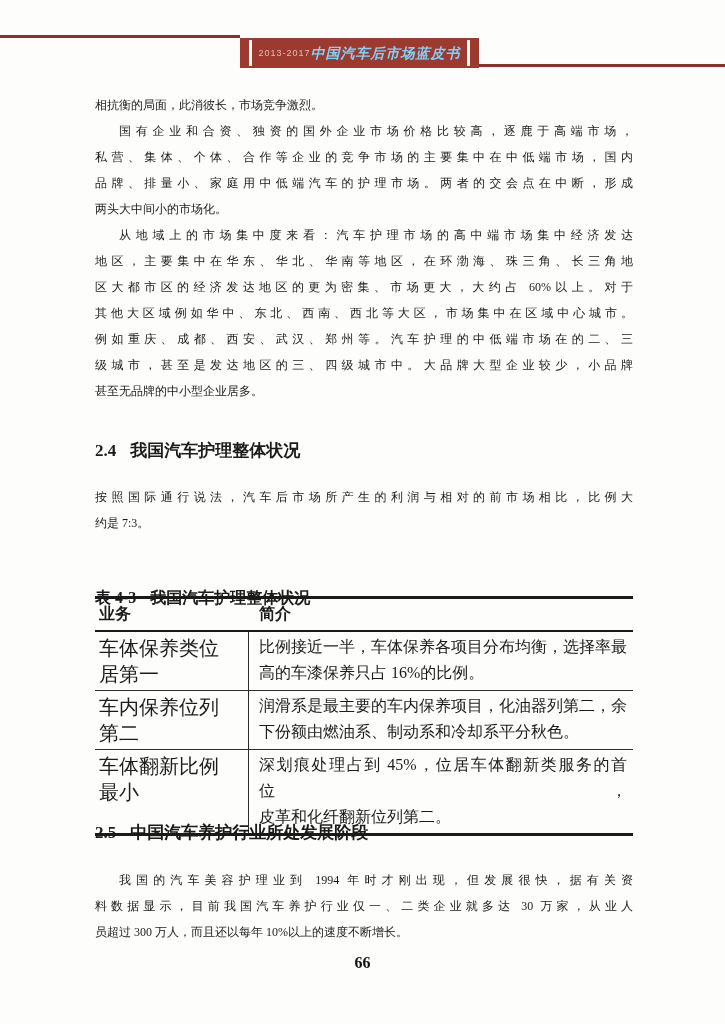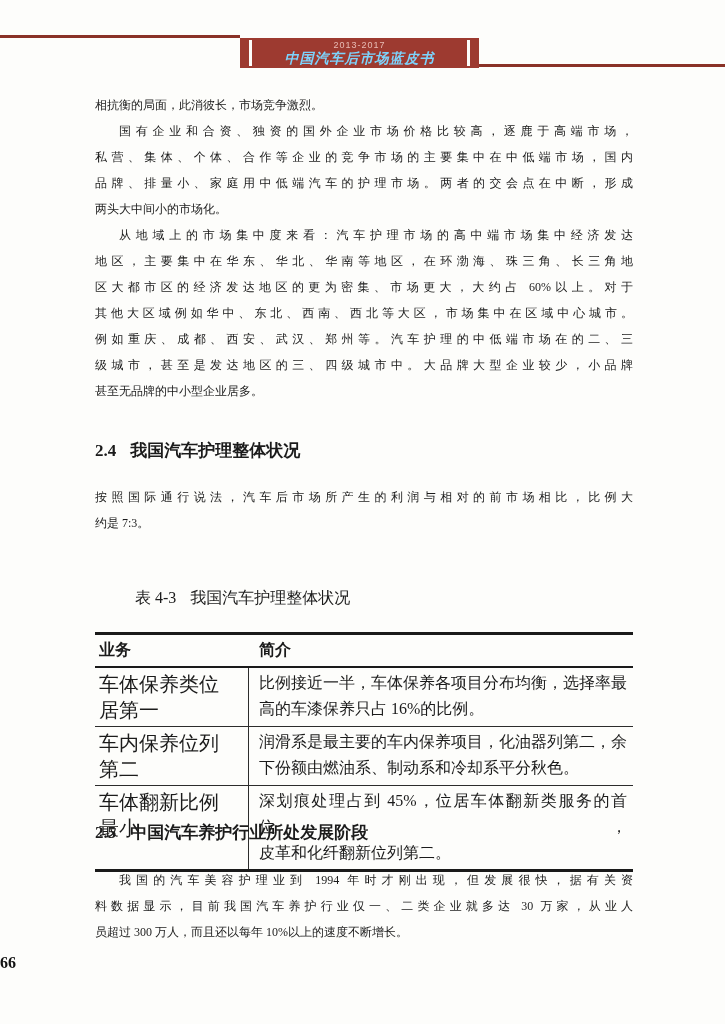--- a/index.html
+++ b/index.html
@@ -11,21 +11,21 @@
     font-family:"Liberation Serif","DejaVu Serif",serif;
     color:#1b1b1b;
     overflow:hidden;
   }
   
   .rule-left  { position:absolute; left:0;   top:35px; width:240px; height:3px; background:#8a3227; }
   .rule-right { position:absolute; left:479px; top:64px; width:246px; height:3px; background:#8a3227; }
   .banner {
     position:absolute; left:240px; top:38px; width:239px; height:30px;
     background:#9d3a30;
-    display:flex; flex-direction:column; justify-content:center; align-items:center;
+    display:flex; flex-direction:row; justify-content:center; align-items:center;
   }
   .banner .stripe { position:absolute; top:2px; bottom:2px; width:3px; background:#fdfdfb; }
   .banner .stripe.l { left:9px; }
   .banner .stripe.r { right:9px; }
   .banner .years {
     font-family:"Liberation Sans","DejaVu Sans",sans-serif;
     font-size:9px; line-height:10px; letter-spacing:1px;
     color:rgba(255,228,222,0.75);
   }
   .banner .btitle {
@@ -34,38 +34,38 @@
     color:#7dd3fc; letter-spacing:1px;
   }
   
   .content { position:absolute; left:95px; top:0; width:538px; }
   .block { position:absolute; left:0; width:538px; }
   .line { font-size:12px; line-height:26px; height:26px; white-space:nowrap; }
   .jl   { text-align:justify; text-align-last:justify; white-space:normal; }
   .ind  { text-indent:2em; }
   .heading { font-size:17px; font-weight:bold; line-height:22px; }
   .heading .hnum { margin-right:14px; }
-  .caption { font-size:16px; font-weight:normal; line-height:20px;margin-left:40px; }
+  .caption { font-size:16px; font-weight:bold; line-height:20px; }
   .caption .cnum { margin-right:14px; }
   
   .dtable { position:absolute; left:0; width:538px; border-top:3px solid #1a1a1a; border-bottom:3px solid #1a1a1a; }
   .t-head { display:flex; align-items:center; height:31px; border-bottom:2px solid #1a1a1a; font-weight:bold; font-size:16px; }
   .t-head .c1 { width:154px; padding-left:4px; box-sizing:border-box; }
   .t-head .c2 { flex:1; padding-left:10px; }
   .t-row { display:flex; border-bottom:1px solid #2c2c2c; }
   .t-row:last-child { border-bottom:none; }
   .t-row .c1 { width:154px; box-sizing:border-box; border-right:1px solid #2c2c2c;
                padding:3px 20px 3px 4px; font-size:20px; line-height:26px; }
   .t-row .c2 { flex:1; padding:2px 6px 3px 10px; }
   .t-row .c2 .cline { font-size:16px; line-height:26px; }
   .t-row .c2 .cline.jl { text-align:justify; text-align-last:justify; }
   
   .pagenum {
     position:absolute; left:0; top:954px; width:725px;
-    font-size:16px; font-weight:bold; color:#111;
+    text-align:center; font-size:16px; font-weight:bold; color:#111;
   }
 </style>
 </head>
 <body>
 
 <div class="page">
 
   <div class="rule-left"></div>
   <div class="banner">
     <div class="stripe l"></div>
@@ -104,21 +104,21 @@
 
     <div class="block" style="top:484px">
       <div class="line jl">按照国际通行说法，汽车后市场所产生的利润与相对的前市场相比，比例大</div>
       <div class="line">约是 7:3。</div>
     </div>
 
     <div class="block caption" style="top:588px">
       <span class="cnum">表 4-3</span><span>我国汽车护理整体状况</span>
     </div>
 
-    <div class="dtable" style="top:632px">
+    <div class="dtable" style="top:596px">
       <div class="t-head">
         <div class="c1">业务</div>
         <div class="c2">简介</div>
       </div>
       <div class="t-row">
         <div class="c1">车体保养类位居第一</div>
         <div class="c2">
           <div class="cline jl">比例接近一半，车体保养各项目分布均衡，选择率最</div>
           <div class="cline">高的车漆保养只占 16%的比例。</div>
         </div>

